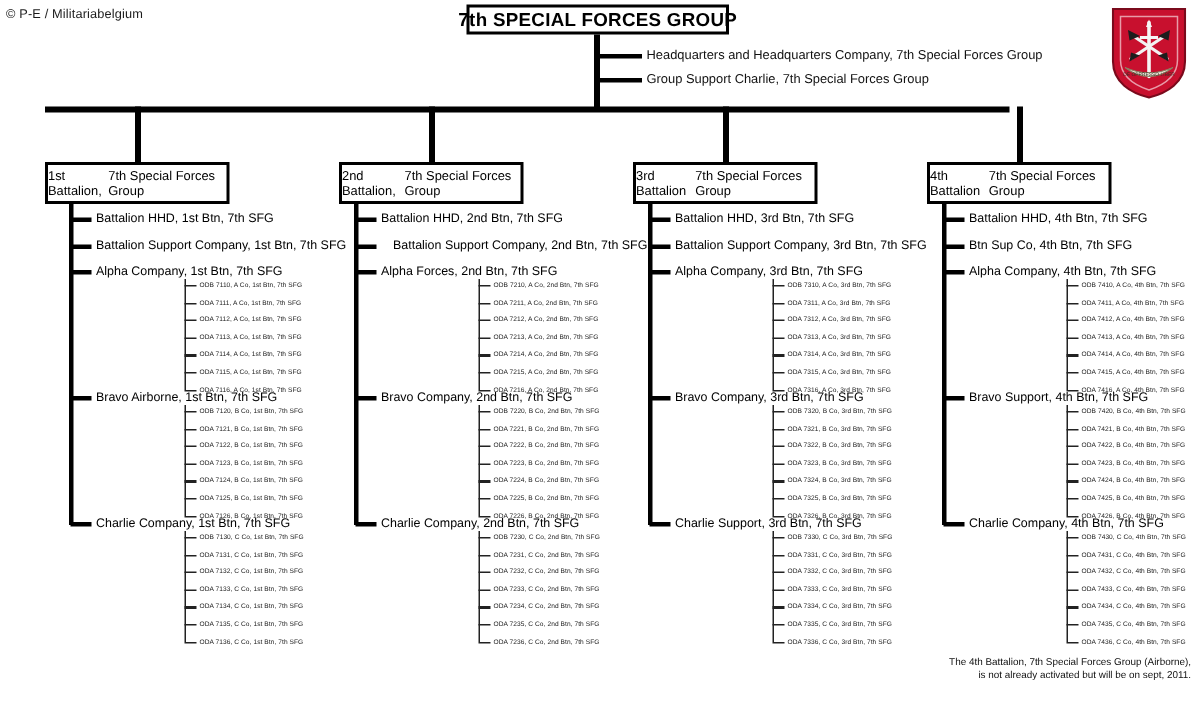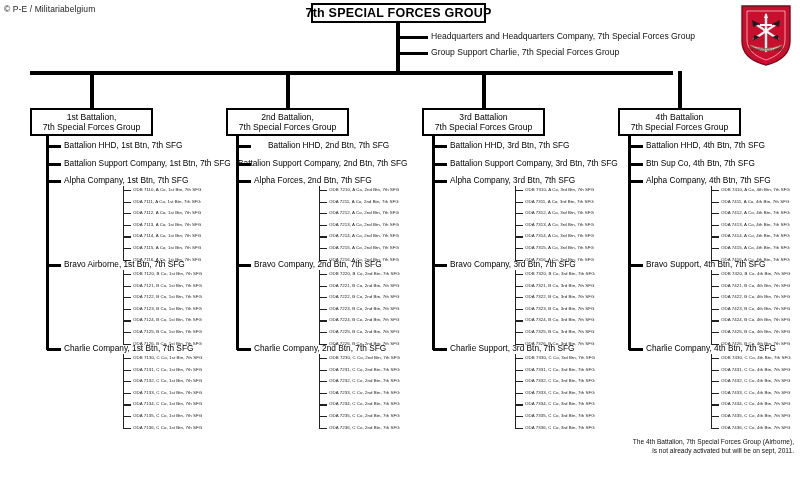--- a/index.html
+++ b/index.html
@@ -31,21 +31,21 @@
   .staff-label{position:absolute;font-size:8.6px;white-space:nowrap;color:#111;}
 
   
   .bus{position:absolute;left:30px;top:71px;width:643px;height:4px;background:#000;}
   .bus-drop{position:absolute;width:4px;background:#000;top:71px;height:37px;}
 
   
   .bn-box{
     position:absolute;top:108px;width:123px;height:28px;
     border:2px solid #000;background:#fff;box-sizing:border-box;
-    display:flex;flex-direction:column;align-items:center;justify-content:center;
+    display:flex;flex-direction:row;align-items:center;justify-content:center;
     line-height:1.18;
   }
   .bn-l1{font-size:8.6px;}
   .bn-l2{font-size:8.6px;}
 
   
   .spine{position:absolute;width:2.6px;background:#000;}
 
   
   .co-tick{position:absolute;height:2.6px;background:#000;}
@@ -153,23 +153,23 @@
       <div class="oda-tick" style="left: 123px; top: 416px; width: 8px;"></div>
       <div class="oda-label" style="left: 133px; top: 413px;">ODA 7135, C Co, 1st Btn, 7th SFG</div>
       <div class="oda-tick" style="left: 123px; top: 427.6px; width: 8px;"></div>
       <div class="oda-label" style="left: 133px; top: 424.6px;">ODA 7136, C Co, 1st Btn, 7th SFG</div>
       <div class="bn-box" style="left: 226px;">
         <div class="bn-l1">2nd Battalion,</div>
         <div class="bn-l2">7th Special Forces Group</div>
       </div>
       <div class="spine" style="left: 236px; top: 136px; height: 214px;"></div>
       <div class="co-tick" style="left: 237px; top: 145px; width: 14px;"></div>
-      <div class="co-label" style="left: 268px; top: 140px;">Battalion HHD, 2nd Btn, 7th SFG</div>
+      <div class="co-label" style="left: 254px; top: 140px;">Battalion HHD, 2nd Btn, 7th SFG</div>
       <div class="co-tick" style="left: 237px; top: 163px; width: 14px;"></div>
-      <div class="co-label" style="left: 238px; top: 158px;">Battalion  Support Company, 2nd Btn, 7th SFG</div>
+      <div class="co-label" style="left: 262px; top: 158px;">Battalion  Support Company, 2nd Btn, 7th SFG</div>
       <div class="co-tick" style="left: 237px; top: 180px; width: 14px;"></div>
       <div class="co-label" style="left: 254px; top: 175px;">Alpha Forces, 2nd Btn, 7th SFG</div>
       <div class="oda-spine" style="left: 319px; top: 186px; height: 73.6px;"></div>
       <div class="oda-tick" style="left: 319px; top: 190px; width: 8px;"></div>
       <div class="oda-label" style="left: 329px; top: 187px;">ODB 7210, A Co, 2nd Btn, 7th SFG</div>
       <div class="oda-tick" style="left: 319px; top: 201.6px; width: 8px;"></div>
       <div class="oda-label" style="left: 329px; top: 198.6px;">ODA 7211, A Co, 2nd Btn, 7th SFG</div>
       <div class="oda-tick" style="left: 319px; top: 213.2px; width: 8px;"></div>
       <div class="oda-label" style="left: 329px; top: 210.2px;">ODA 7212, A Co, 2nd Btn, 7th SFG</div>
       <div class="oda-tick" style="left: 319px; top: 224.8px; width: 8px;"></div>

